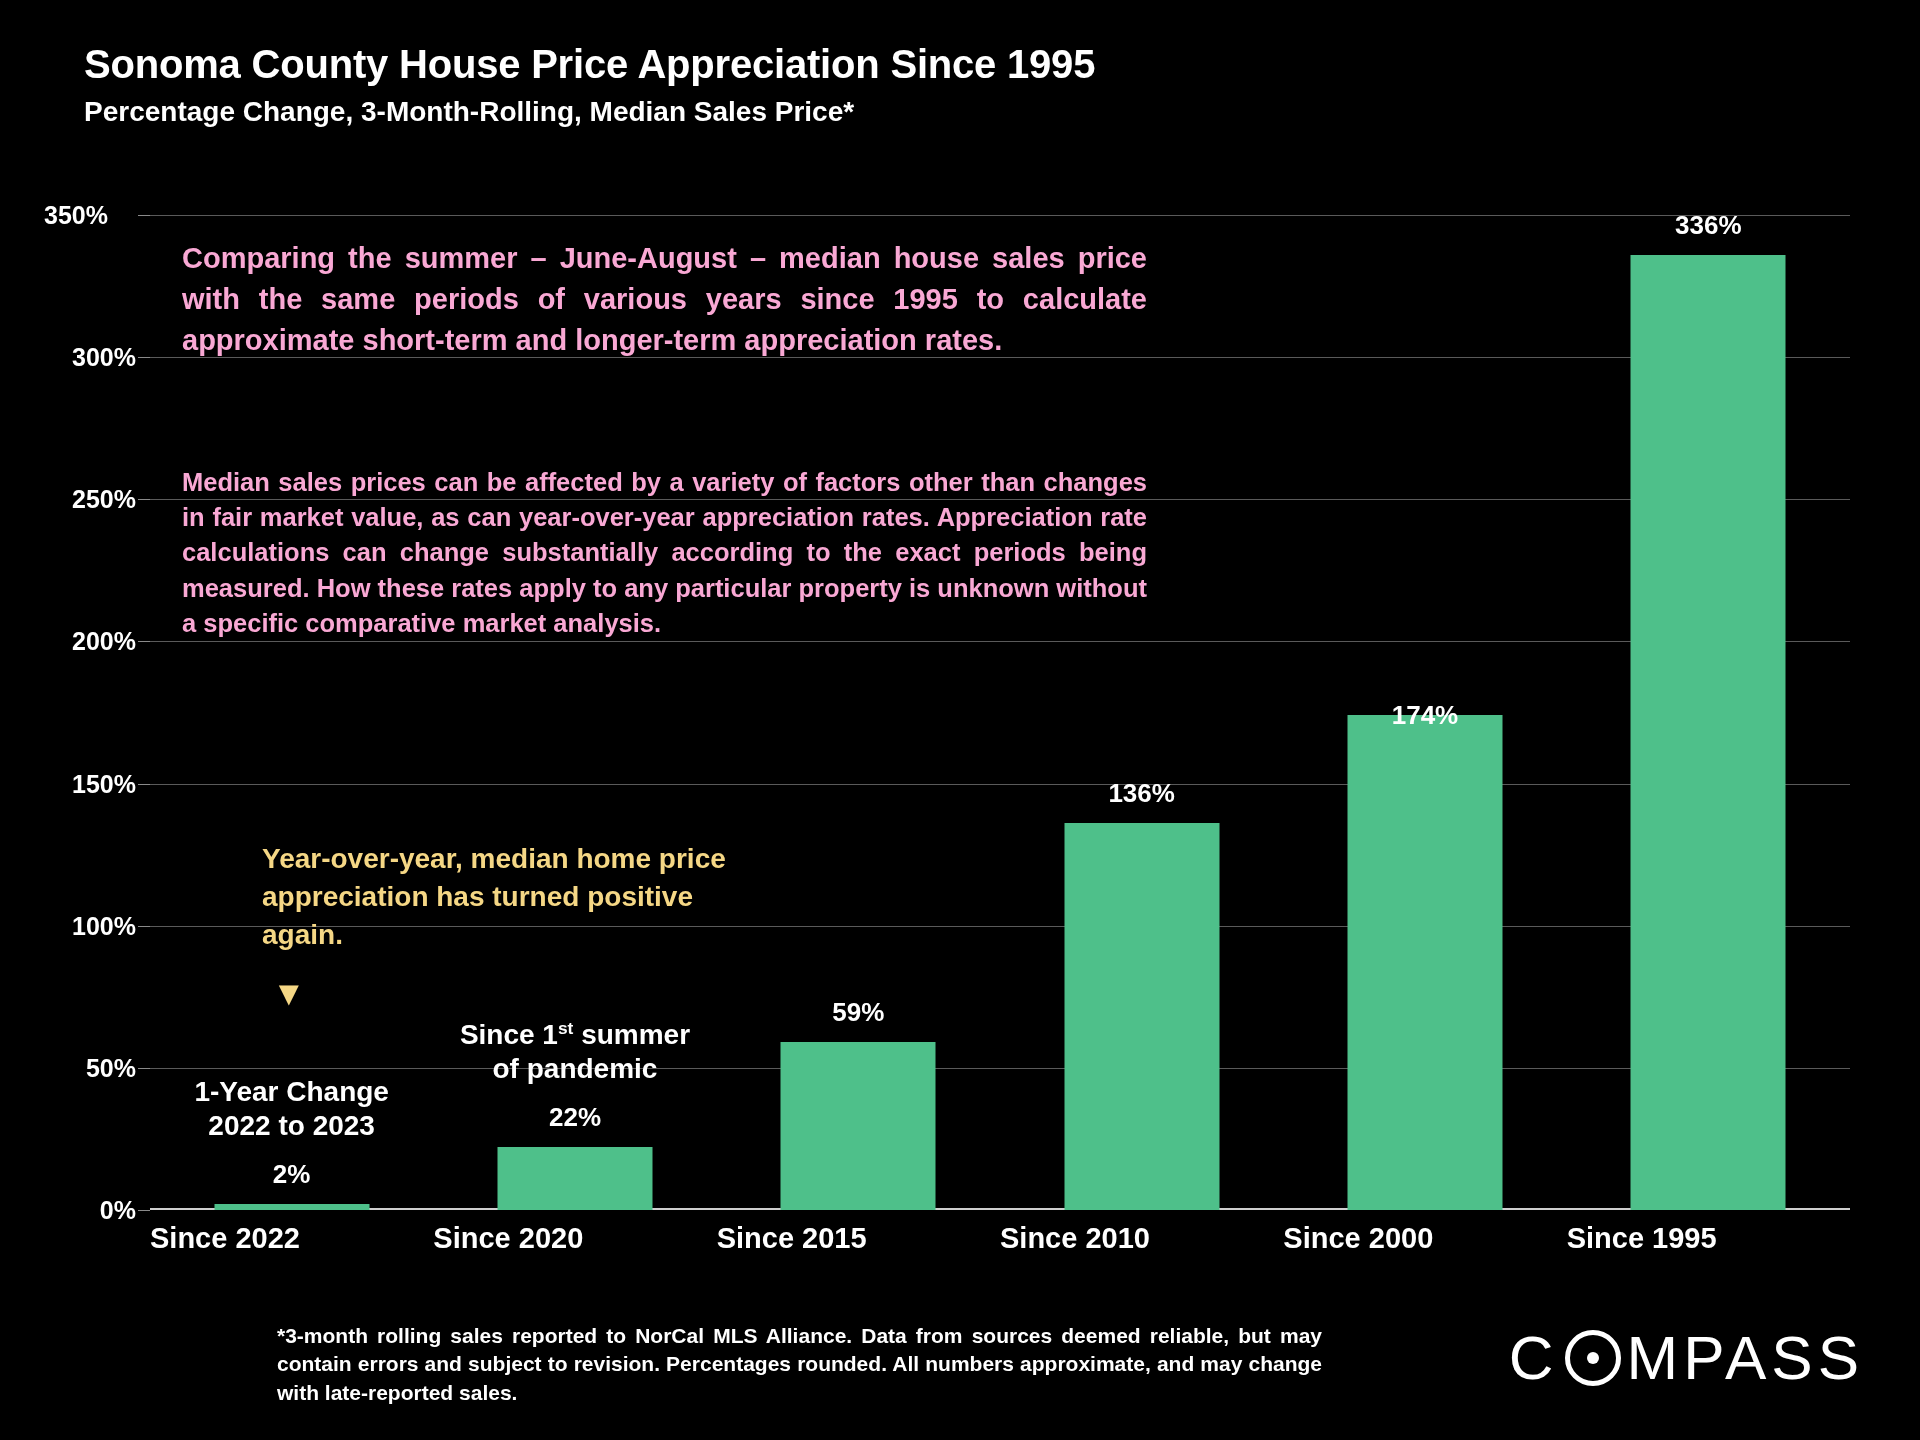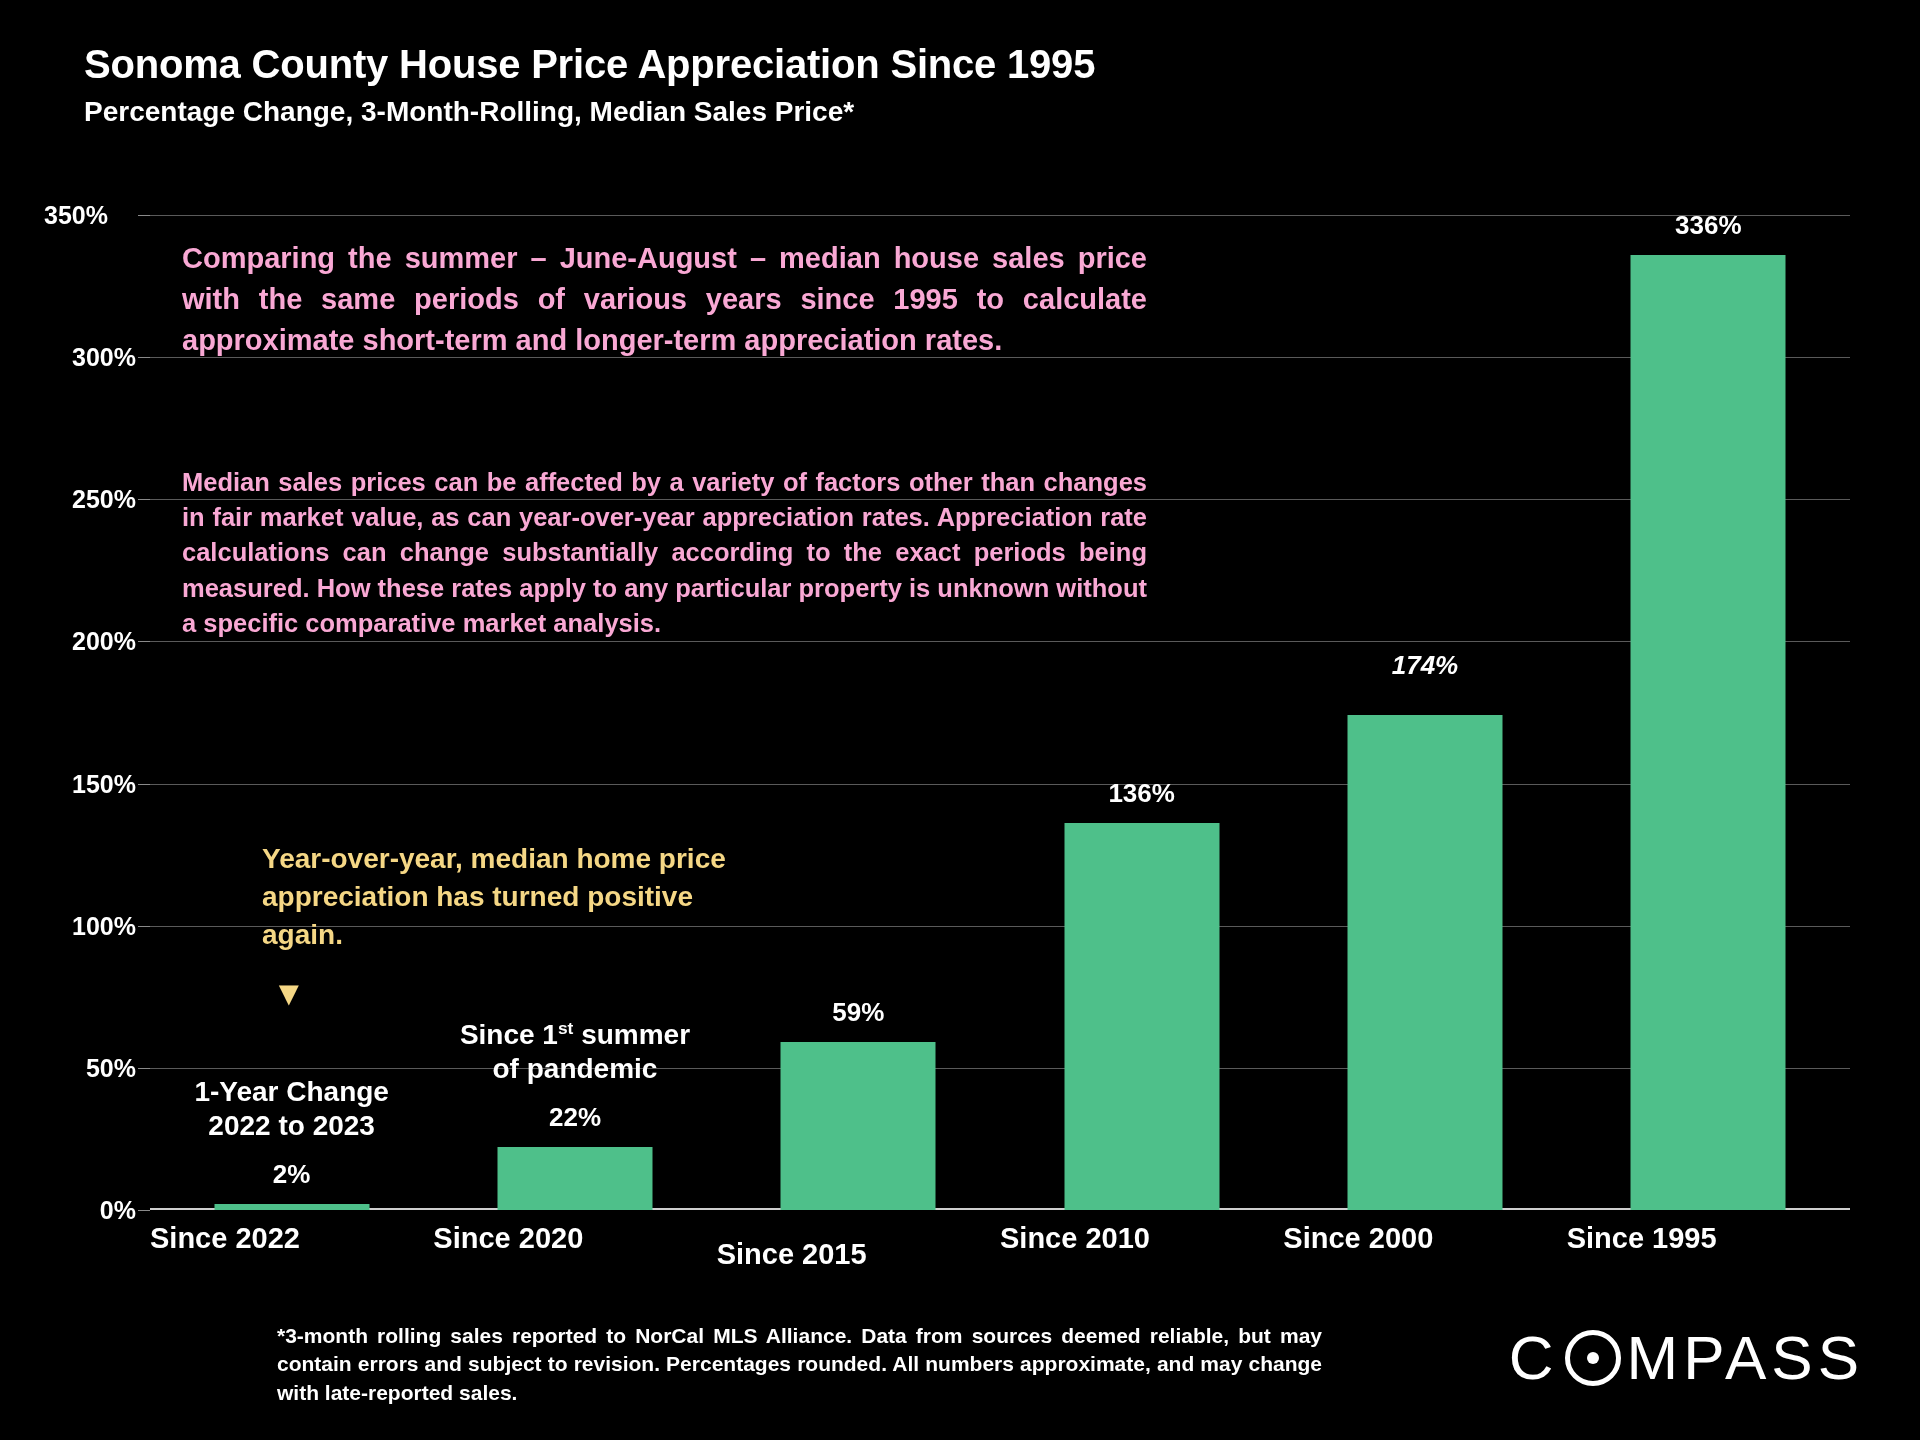--- a/index.html
+++ b/index.html
@@ -281,33 +281,33 @@
         <div class="bar-slot" style="left: 566.667px; width: 283.333px;">
           <div class="bar" style="height: 167.729px; background: rgb(78, 192, 138);"></div>
           <div class="bar-value" style="bottom: 181.729px;">59%</div>
         </div>
         <div class="bar-slot" style="left: 850px; width: 283.333px;">
           <div class="bar" style="height: 386.629px; background: rgb(78, 192, 138);"></div>
           <div class="bar-value" style="bottom: 400.629px;">136%</div>
         </div>
         <div class="bar-slot" style="left: 1133.33px; width: 283.333px;">
           <div class="bar" style="height: 494.657px; background: rgb(78, 192, 138);"></div>
-          <div class="bar-value" style="bottom: 529px; font-style: italic;">174%</div>
+          <div class="bar-value" style="bottom: 479px;">174%</div>
         </div>
         <div class="bar-slot" style="left: 1416.67px; width: 283.333px;">
           <div class="bar" style="height: 955.2px; background: rgb(78, 192, 138);"></div>
           <div class="bar-value" style="bottom: 969.2px;">336%</div>
         </div>
       </div>
   </div>
 
   <div id="cat-labels">
       <div class="cat-label" style="left: 150px; width: 283.333px;">Since 2022</div>
       <div class="cat-label" style="left: 433.333px; width: 283.333px;">Since 2020</div>
-      <div class="cat-label" style="left: 716.667px; width: 283.333px; margin-top: 16px;">Since 2015</div>
+      <div class="cat-label" style="left: 716.667px; width: 283.333px;">Since 2015</div>
       <div class="cat-label" style="left: 1000px; width: 283.333px;">Since 2010</div>
       <div class="cat-label" style="left: 1283.33px; width: 283.333px;">Since 2000</div>
       <div class="cat-label" style="left: 1566.67px; width: 283.333px;">Since 1995</div>
     </div>
 
   <div class="callout callout-1">Comparing the summer – June-August – median house sales price with the same periods of various years since 1995 to calculate approximate short-term and longer-term appreciation rates.</div>
   <div class="callout callout-2">Median sales prices can be affected by a variety of factors other than changes in fair market value, as can year-over-year appreciation rates. Appreciation rate calculations can change substantially according to the exact periods being measured. How these rates apply to any particular property is unknown without a specific comparative market analysis.</div>
 
   <div class="yoy-note">Year-over-year, median home price appreciation has turned positive again.</div>
   <div class="yoy-arrow">▼</div>

